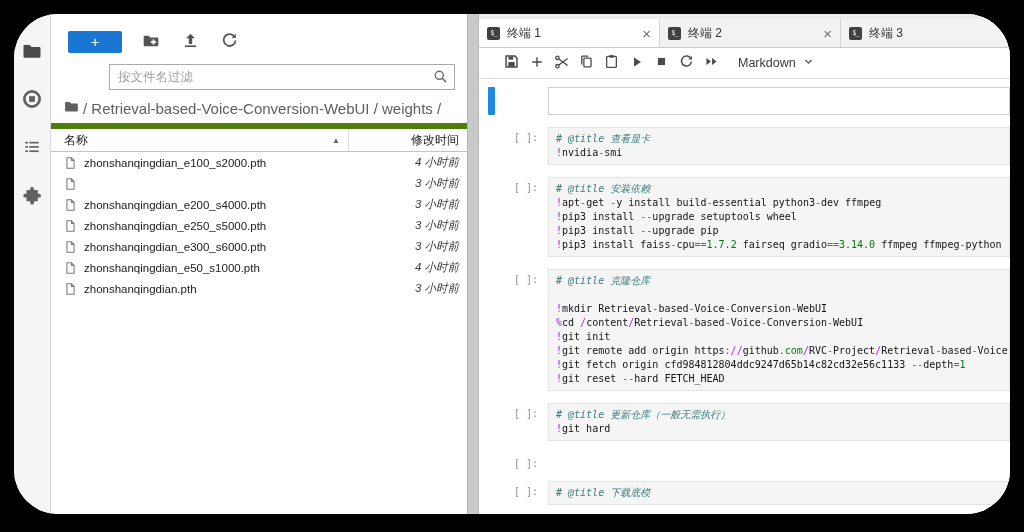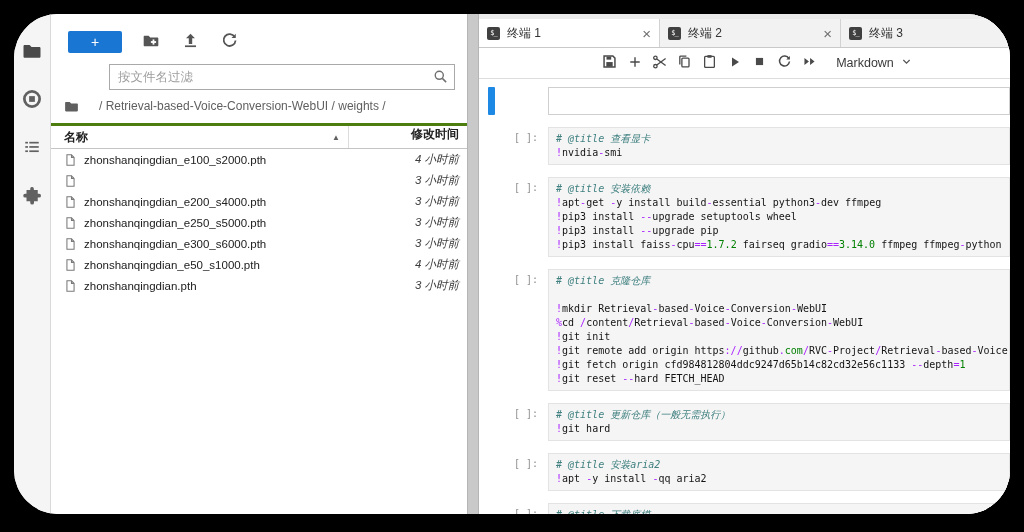--- a/index.html
+++ b/index.html
@@ -19,24 +19,24 @@
   .new-btn{width:54px;height:22px;background:#1976d2;color:#fff;border:none;border-radius:2px;
            font-size:14px;line-height:20px;text-align:center;cursor:pointer;padding:0;}
   .tool-ic{width:20px;height:20px;border:none;background:transparent;padding:0;cursor:pointer;
            display:flex;align-items:center;justify-content:center;}
   .fb-search{position:relative;margin:7px 12px 0 10px;padding-left:48px;}
   .fb-search input{width:100%;box-sizing:border-box;height:26px;border:1px solid #a9a9a9;border-radius:0;
                    font-size:12.5px;padding:0 26px 0 8px;color:#333;outline:none;
                    font-family:"Liberation Sans",sans-serif;}
   .fb-search input::placeholder{color:#9e9e9e;}
   .fb-search .mag{position:absolute;right:7px;top:5px;}
-  .fb-breadcrumb{display:flex;align-items:flex-start;gap:20px;padding:9px 10px 6px 13px;
-                 font-size:12px;color:#5f5f5f;white-space:nowrap;overflow:hidden;}
-  .fb-header{display:flex;align-items:flex-start;height:22px;border-top:3px solid #4d7c0f;
-             border-bottom:1px solid #c4c4c4;font-size:12px;font-weight:bold;color:#212121;}
+  .fb-breadcrumb{display:flex;align-items:flex-end;gap:4px;padding:9px 10px 6px 13px;
+                 font-size:15px;color:#5f5f5f;white-space:nowrap;overflow:hidden;}
+  .fb-header{display:flex;align-items:center;height:22px;border-top:6px solid #4d7c0f;
+             border-bottom:1px solid #c4c4c4;font-size:12px;font-weight:normal;color:#212121;}
   .fb-col-name{width:298px;box-sizing:border-box;padding-left:13px;display:flex;align-items:center;
                border-right:1px solid #dcdcdc;height:100%;}
   .fb-sort{margin-left:auto;margin-right:8px;font-size:8px;color:#616161;}
   .fb-col-time{flex:1;text-align:right;padding-right:8px;}
   .fb-rows{flex:1;overflow:hidden;}
   .fb-row{display:flex;align-items:center;height:21px;font-size:11.5px;color:#212121;cursor:pointer;}
   .fb-row .ficon{margin-left:13px;margin-right:7px;display:flex;}
   .fb-row .fname{white-space:nowrap;overflow:hidden;}
   .fb-row .ftime{margin-left:auto;padding-right:8px;color:#3c3c3c;font-size:11.5px;white-space:nowrap;font-style:italic;}
   
@@ -45,21 +45,21 @@
   .dock{flex:1;min-width:0;display:flex;flex-direction:column;background:#fff;}
   .tabbar{height:33px;flex:none;background:#ebebeb;display:flex;align-items:flex-end;border-bottom:1px solid #c9c9c9;}
   .tab{width:181px;flex:none;height:28px;box-sizing:border-box;display:flex;align-items:center;gap:7px;
        padding:0 8px;font-size:12px;color:#333;background:#f2f2f2;border-right:1px solid #d2d2d2;cursor:pointer;}
   .tab.active{background:#fff;}
   .term-ic{width:13px;height:13px;background:#404040;border-radius:2px;flex:none;
            color:#fff;font-family:"DejaVu Sans Mono",monospace;font-size:7px;line-height:13px;
            text-align:center;letter-spacing:-1px;}
   .tab .close{margin-left:auto;color:#6f6f6f;font-size:15px;line-height:15px;cursor:pointer;}
   .nbtoolbar{height:30px;flex:none;background:#fff;border-bottom:1px solid #dedede;
-             display:flex;align-items:center;padding-left:20px;justify-content:center;}
+             display:flex;align-items:center;padding-left:20px;}
   .nb-btn{width:25px;height:26px;border:none;background:transparent;padding:0;cursor:pointer;
           display:flex;align-items:center;justify-content:center;}
   .celltype{display:flex;align-items:center;gap:7px;margin-left:14px;font-size:12.5px;color:#3a3a3a;cursor:pointer;}
   
   .nbcontent{flex:1;background:#fff;overflow:hidden;padding:8px 0 0 9px;}
   .cell{position:relative;display:flex;margin-bottom:12px;}
   .selbar{position:absolute;left:0;top:0;bottom:0;width:7px;background:#1e88e5;border-radius:1px;}
   .prompt{width:50px;flex:none;text-align:right;padding-right:10px;padding-top:5px;
           font-family:"DejaVu Sans Mono",monospace;font-size:10px;color:#8f8f8f;}
   .cellinput{flex:1;min-width:0;background:#f5f5f5;border:1px solid #e3e3e3;padding:4px 7px;
@@ -361,21 +361,20 @@
           <div class="cell">
             <div class="prompt">[ ]:</div>
             <div class="cellinput"><div class="line"><span class="tok-c"># @title 克隆仓库</span></div><div class="line">&nbsp;</div><div class="line"><span class="tok-o">!</span><span class="tok-t">mkdir Retrieval</span><span class="tok-o">-</span><span class="tok-t">based</span><span class="tok-o">-</span><span class="tok-t">Voice</span><span class="tok-o">-</span><span class="tok-t">Conversion</span><span class="tok-o">-</span><span class="tok-t">WebUI</span></div><div class="line"><span class="tok-o">%</span><span class="tok-t">cd </span><span class="tok-o">/</span><span class="tok-t">content</span><span class="tok-o">/</span><span class="tok-t">Retrieval</span><span class="tok-o">-</span><span class="tok-t">based</span><span class="tok-o">-</span><span class="tok-t">Voice</span><span class="tok-o">-</span><span class="tok-t">Conversion</span><span class="tok-o">-</span><span class="tok-t">WebUI</span></div><div class="line"><span class="tok-o">!</span><span class="tok-t">git init</span></div><div class="line"><span class="tok-o">!</span><span class="tok-t">git remote add origin https</span><span class="tok-o">://</span><span class="tok-t">github</span><span class="tok-o">.</span><span class="tok-n">com</span><span class="tok-o">/</span><span class="tok-t">RVC</span><span class="tok-o">-</span><span class="tok-t">Project</span><span class="tok-o">/</span><span class="tok-t">Retrieval</span><span class="tok-o">-</span><span class="tok-t">based</span><span class="tok-o">-</span><span class="tok-t">Voice</span><span class="tok-o">-</span></div><div class="line"><span class="tok-o">!</span><span class="tok-t">git fetch origin cfd984812804ddc9247d65b14c82cd32e56c1133 </span><span class="tok-o">--</span><span class="tok-t">depth</span><span class="tok-o">=</span><span class="tok-n">1</span></div><div class="line"><span class="tok-o">!</span><span class="tok-t">git reset </span><span class="tok-o">--</span><span class="tok-t">hard FETCH_HEAD</span></div></div>
           </div>
           <div class="cell">
             <div class="prompt">[ ]:</div>
             <div class="cellinput"><div class="line"><span class="tok-c"># @title 更新仓库（一般无需执行）</span></div><div class="line"><span class="tok-o">!</span><span class="tok-t">git hard</span></div></div>
           </div>
           <div class="cell">
             <div class="prompt">[ ]:</div>
-            <div class="cellinput"><div class="line"><span class="tok-c"># @title 安装aria2</span></div><div class="line"><span class="tok-o">!</span><span class="tok-t">apt </span><span class="tok-o">-</span><span class="tok-t">y install </span><span class="tok-o">-</span><span class="tok-t">qq aria2</span></div></div>
           </div>
           <div class="cell">
             <div class="prompt">[ ]:</div>
             <div class="cellinput"><div class="line"><span class="tok-c"># @title 下载底模</span></div></div>
           </div>
         </div>
     </section>
 
   </div>
 </div>

